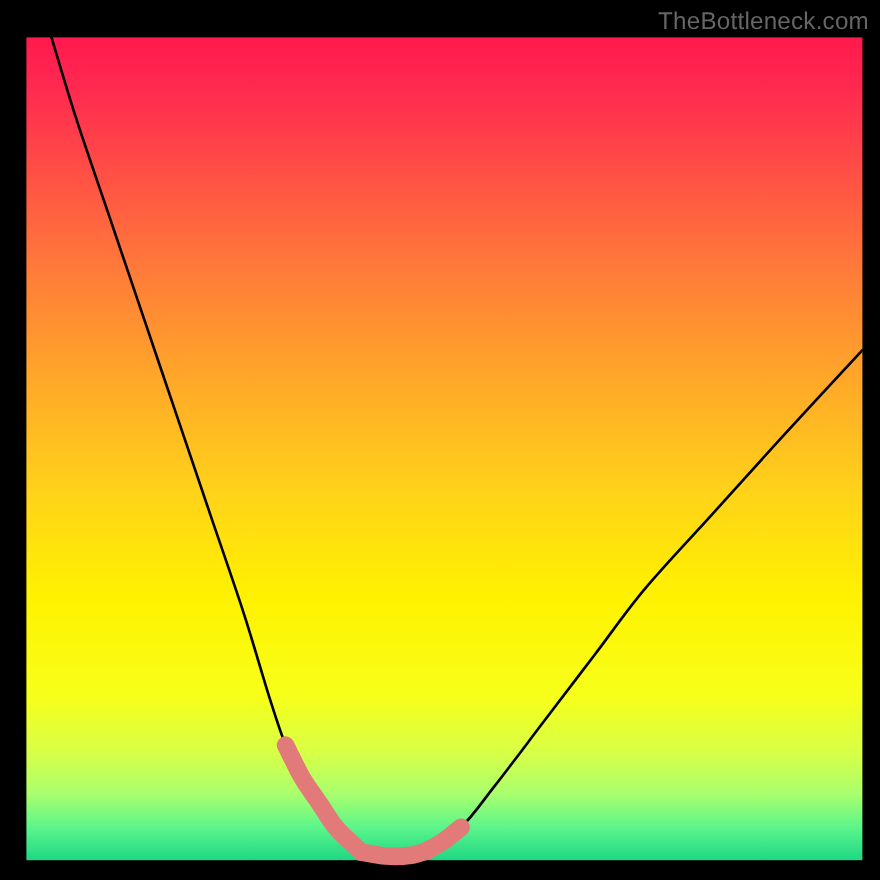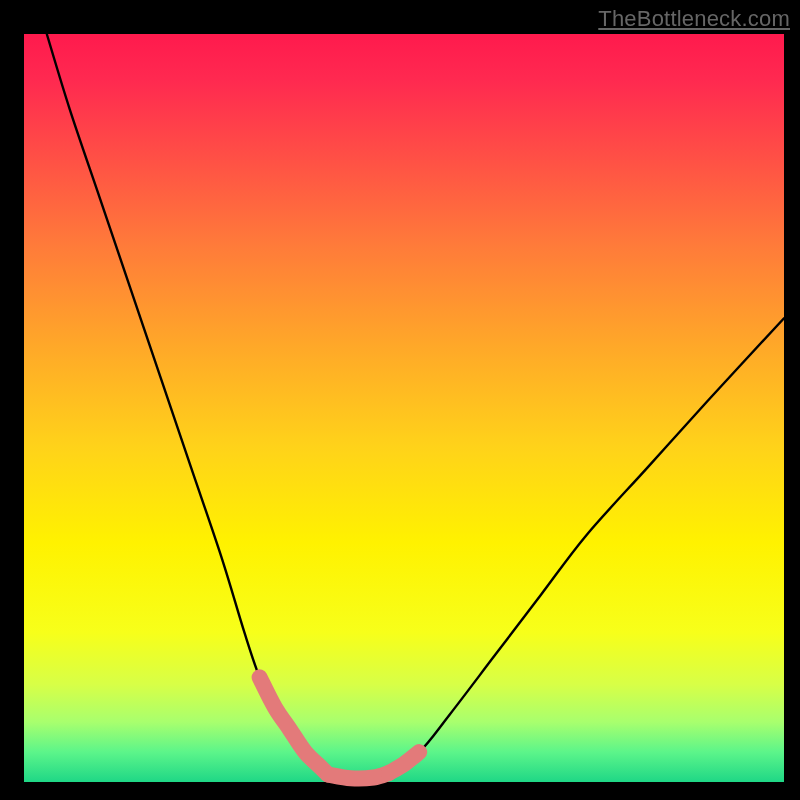--- a/index.html
+++ b/index.html
@@ -18,21 +18,20 @@
     background: #000;
   }
   .attribution {
     position: absolute;
     top: 6px;
     right: 10px;
     color: #666;
     font-size: 22px;
     letter-spacing: 0.2px;
     z-index: 20;
-    text-decoration: underline;
   }
   svg.plot {
     position: absolute;
     top: 0;
     left: 0;
   }
 </style>
 </head>
 <body>
 

